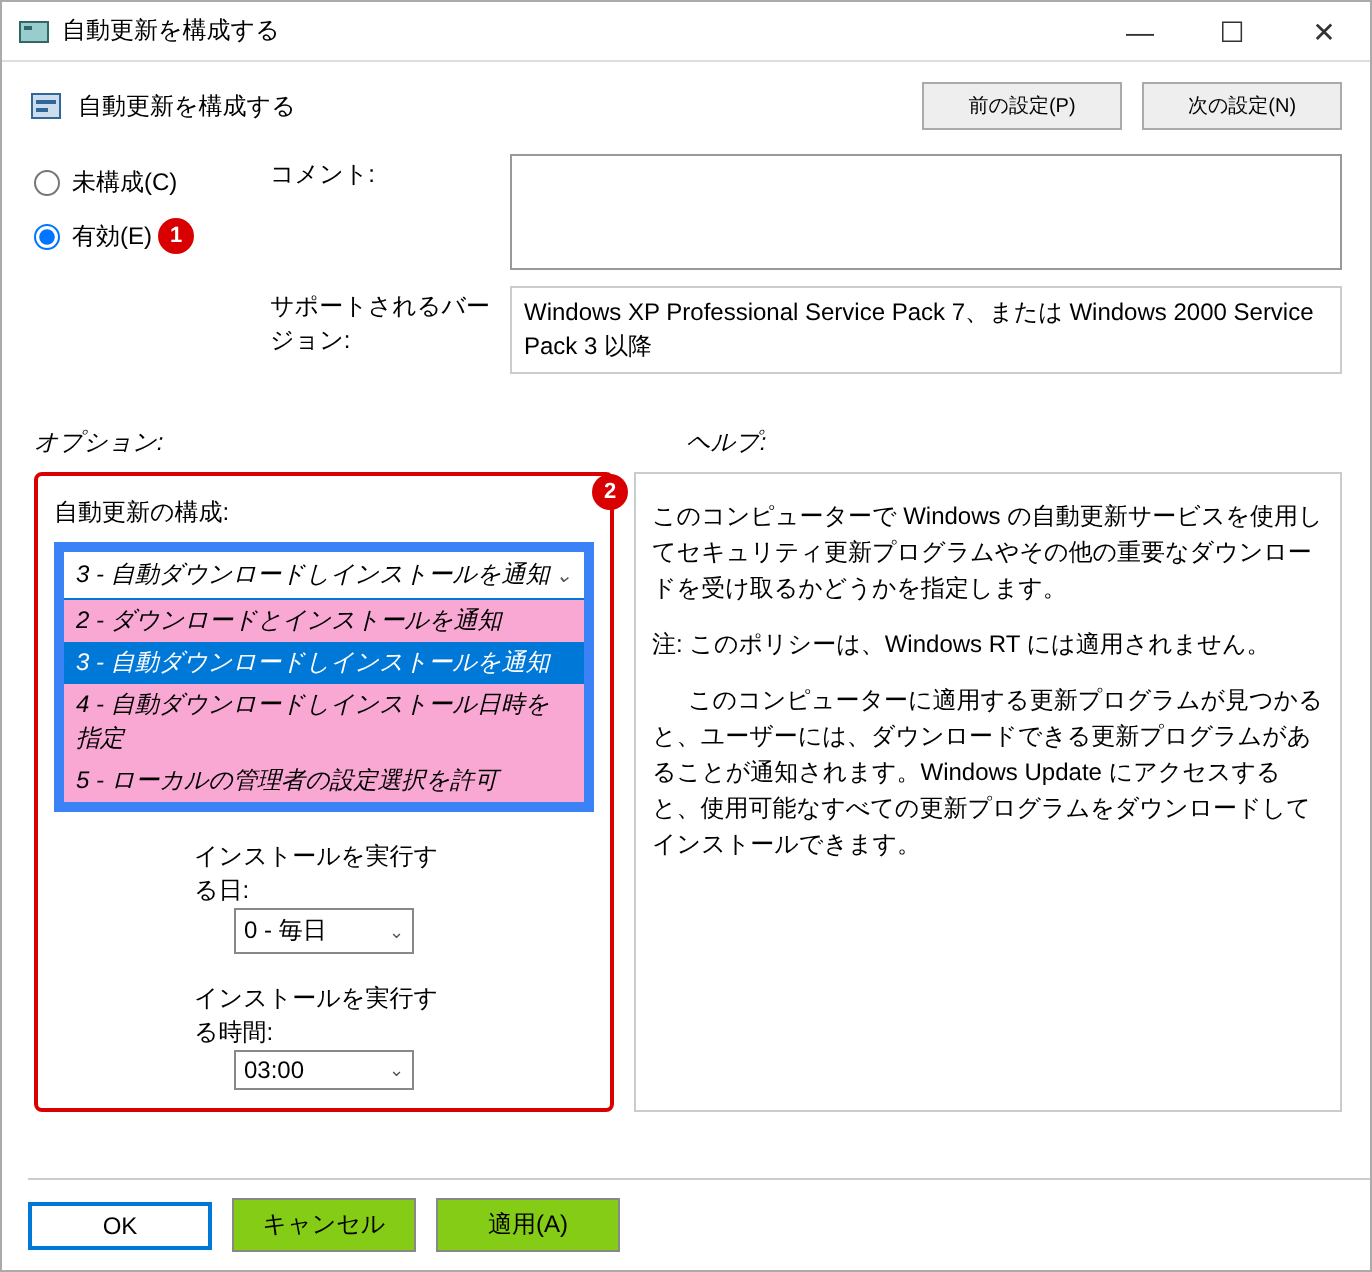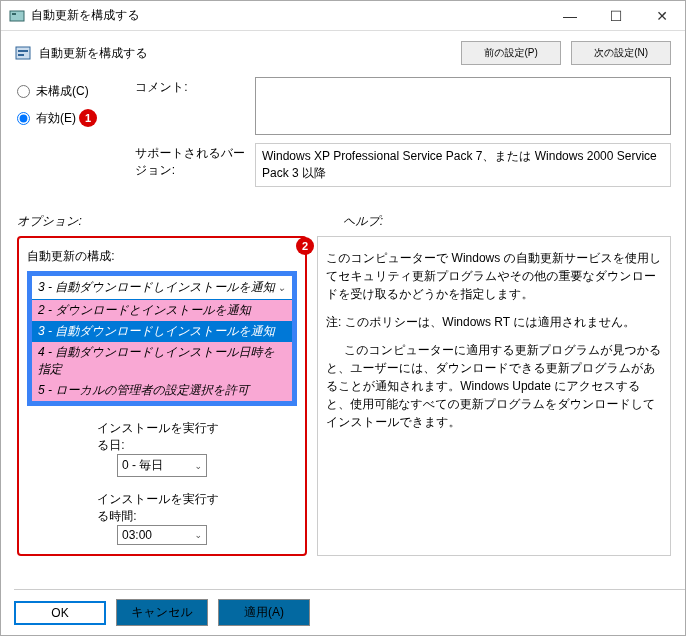--- a/index.html
+++ b/index.html
@@ -50,21 +50,21 @@
 .schedule-row .slabel { width: 130px; }
 .schedule-row .sselect { border: 1px solid #888; padding: 2px 4px; min-width: 90px; display: flex; justify-content: space-between; align-items: center; background: #fff; }
 .schedule-row .sselect .chev { font-size: 9px; color: #555; margin-left: 8px; }
 
 .help-panel { flex: 1; border: 1px solid #ccc; padding: 12px 8px 6px 8px; height: 320px; overflow-y: scroll; font-size: 12px; line-height: 1.5; position: relative; }
 .help-panel p { margin-bottom: 10px; }
 .help-panel .indent { text-indent: 1.5em; }
 
 
 .footer { position: absolute; bottom: 0; left: 0; right: 0; height: 46px; border-top: 1px solid #ccc; display: flex; justify-content: flex-start; align-items: center; padding-right: 14px; gap: 10px; margin-left: 13px; }
-.footer .btn { border: 1px solid #888; background: #0369a1; padding: 4px 4px; width: 92px; text-align: center; font-size: 12px; }
+.footer .btn { border: 1px solid #888; background: #84cc16; padding: 4px 4px; width: 92px; text-align: center; font-size: 12px; }
 .footer .btn.primary { border: 2px solid #0078d7; background: #fff; padding: 3px 0; }
 
 
 .help-panel::-webkit-scrollbar { width: 16px; }
 .help-panel::-webkit-scrollbar-track { background: #f0f0f0; }
 .help-panel::-webkit-scrollbar-thumb { background: #c0c0c0; }
 </style>
 </head>
 <body>
 

